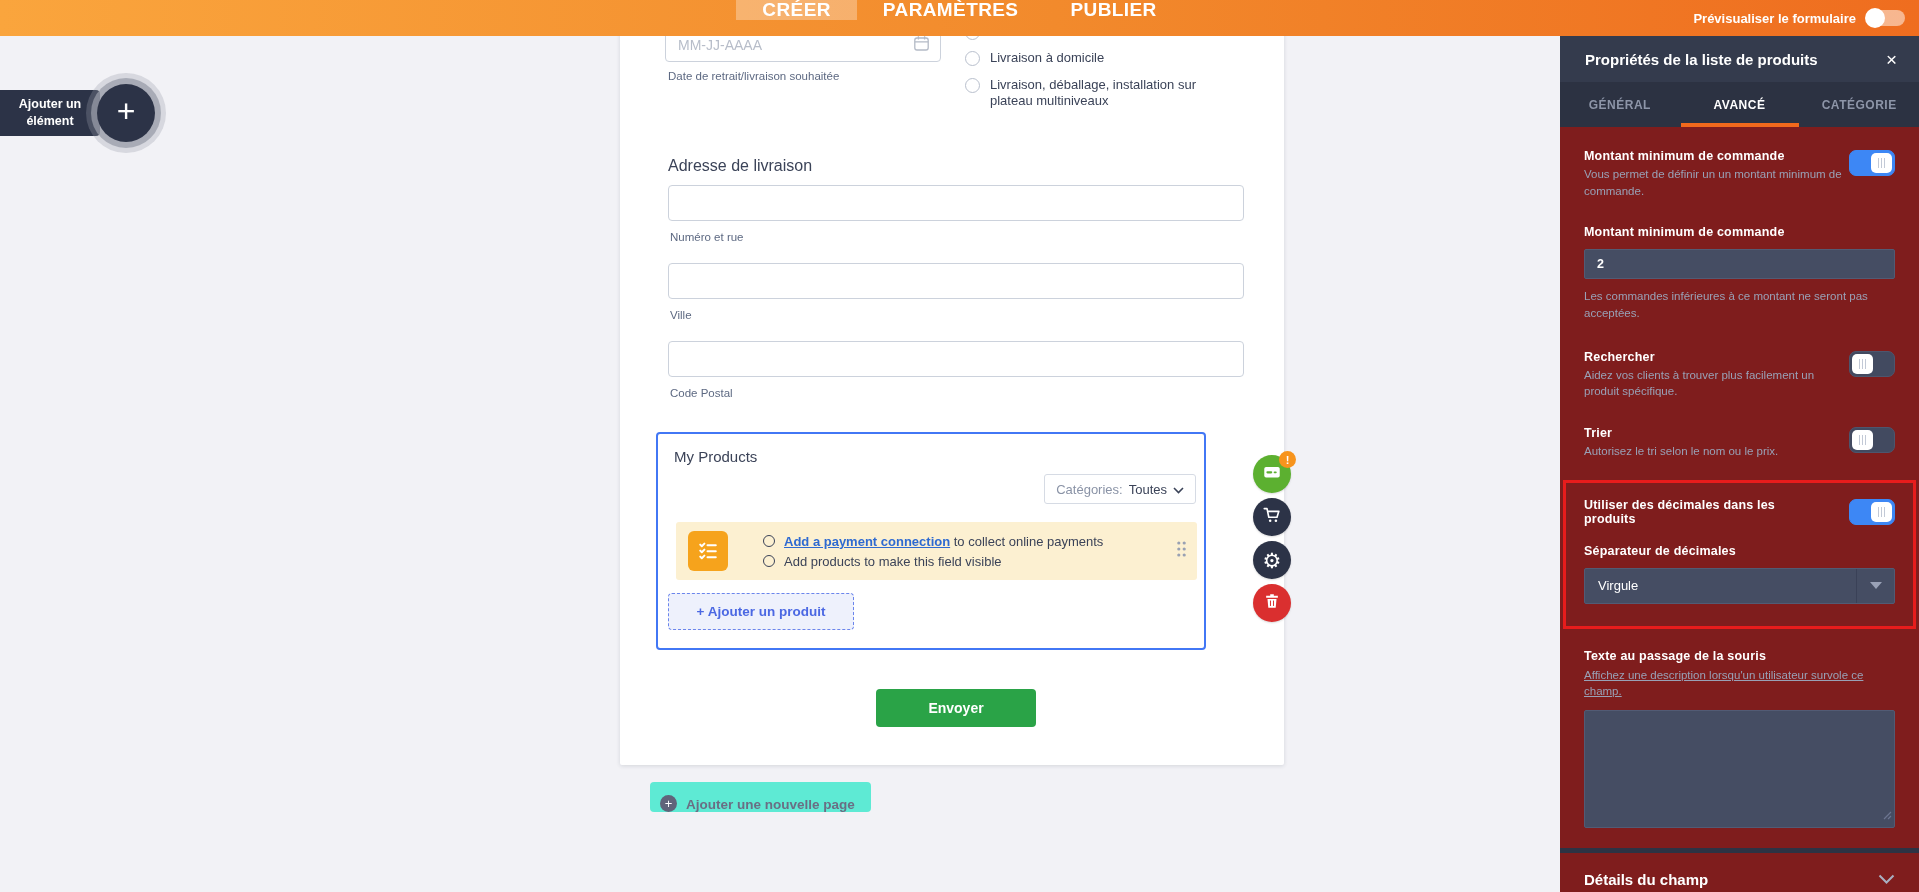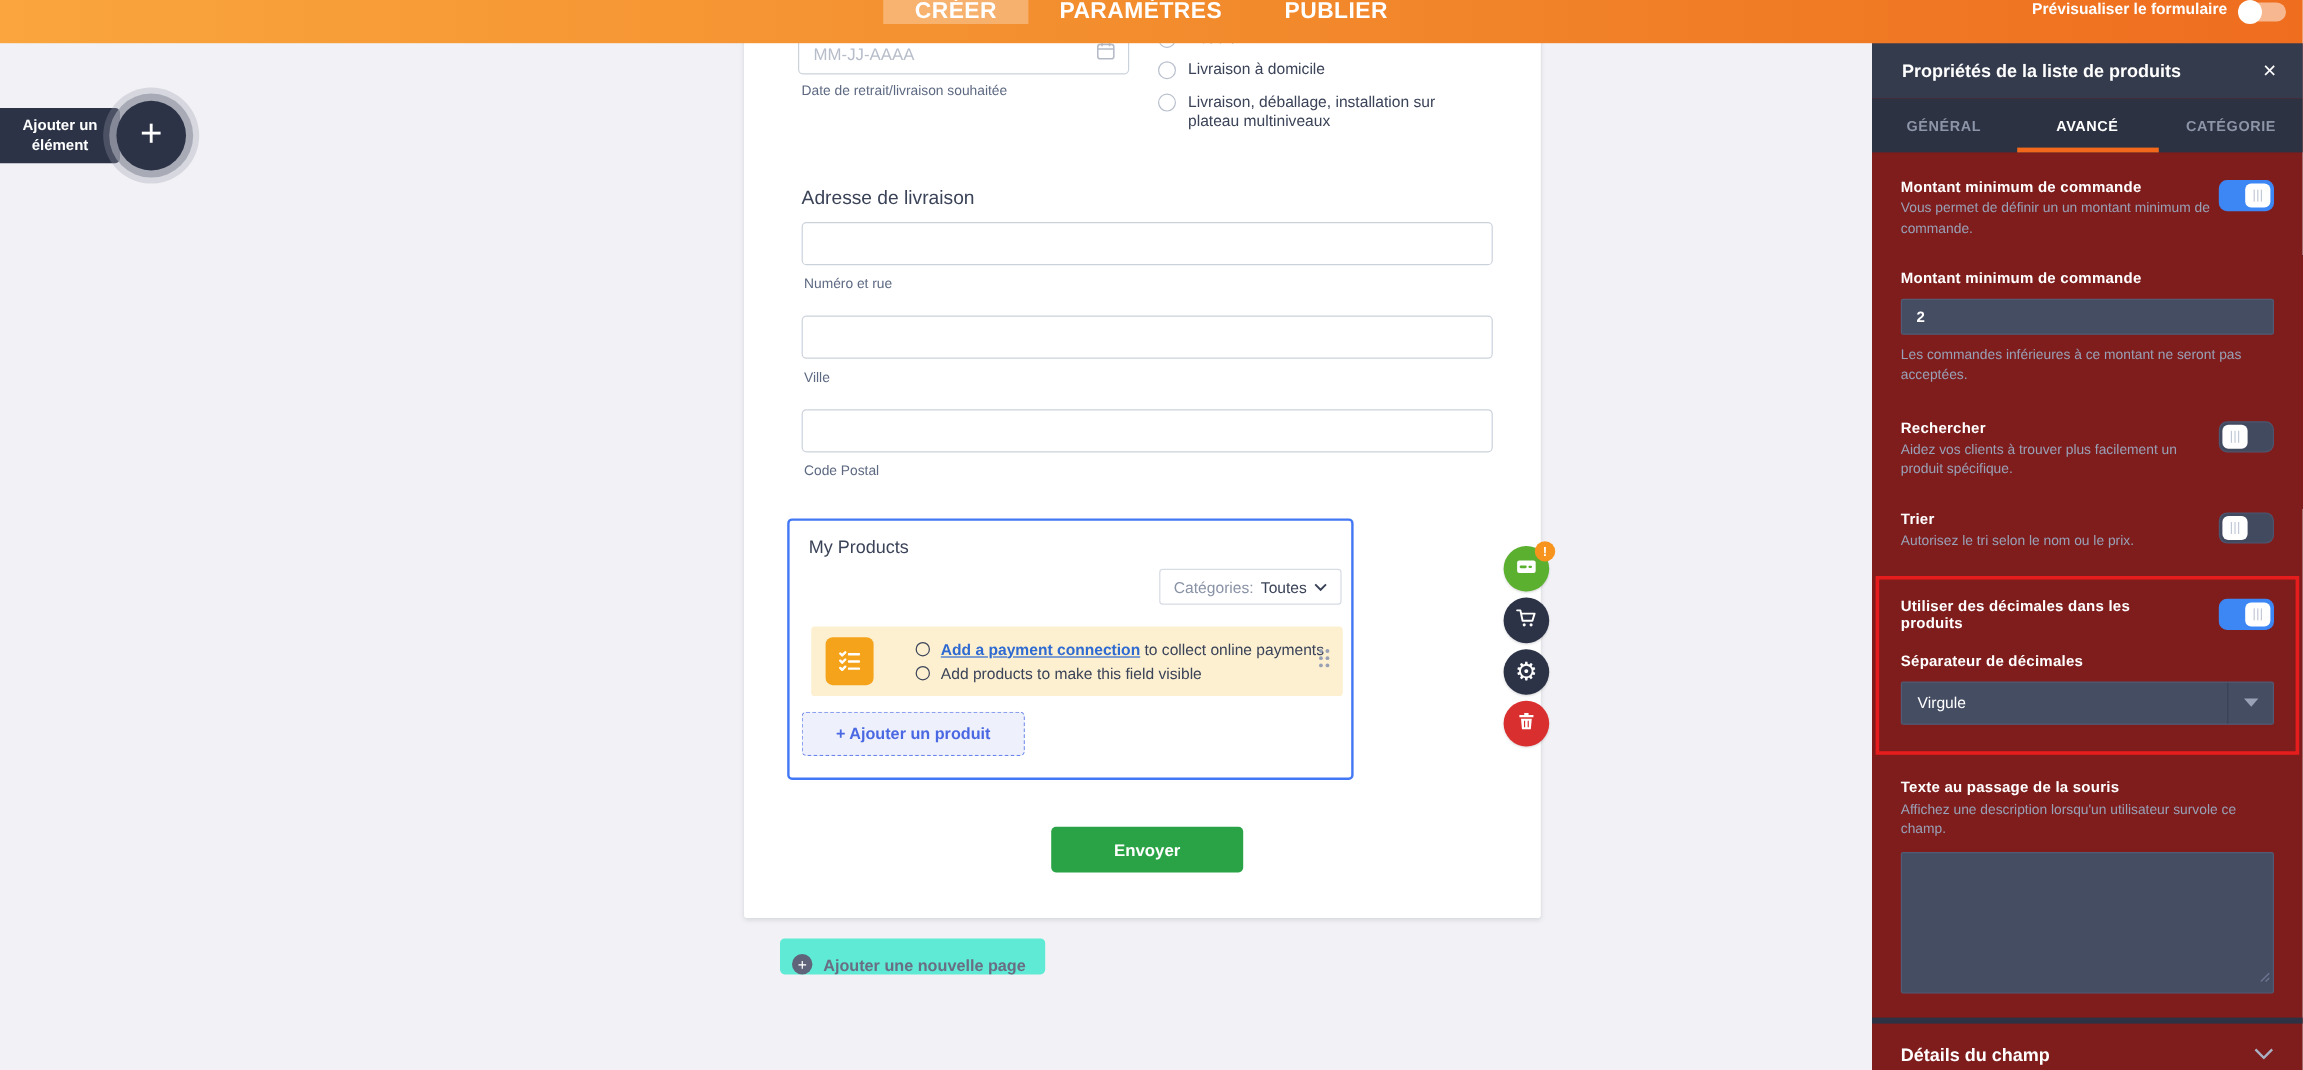--- a/index.html
+++ b/index.html
@@ -9,21 +9,21 @@
 
   
   .topbar { position:absolute; left:0; top:0; width:1919px; height:36px;
     background:linear-gradient(90deg,#faa53d 0%,#f28a2c 55%,#ef6d1f 100%); z-index:30;
     display:flex; align-items:center; }
   .topbar-tabs { position:absolute; left:0; right:0; top:0; height:36px;
     display:flex; justify-content:center; }
   .ttab { height:20px; display:flex; align-items:center; padding:0 26px;
     color:#fff; font-size:19px; font-weight:bold; letter-spacing:.4px; cursor:pointer; }
   .ttab.active { background:rgba(255,255,255,.30); }
-  .preview-wrap { position:absolute; right:12px; top:0; height:36px; display:flex; align-items:flex-start; gap:9px; }
+  .preview-wrap { position:absolute; right:12px; top:0; height:36px; display:flex; align-items:center; gap:9px; }
   .preview-label { color:#fff; font-size:13px; font-weight:bold; }
   .preview-toggle { position:relative; width:42px; height:20px; cursor:pointer; }
   .preview-track { position:absolute; left:2px; top:2px; width:38px; height:16px; border-radius:8px; background:rgba(255,255,255,.5); }
   .preview-knob { position:absolute; left:0; top:0; width:20px; height:20px; border-radius:50%; background:#fff; }
 
   
   .add-element { position:absolute; left:0; top:83px; z-index:20; cursor:pointer; }
   .ae-rect { position:absolute; left:0; top:7px; width:100px; height:46px; background:#2c3347;
     border-radius:0 4px 4px 0; display:flex; flex-direction:column; justify-content:center;
     align-items:center; color:#fff; font-size:12.5px; font-weight:bold; line-height:1.35; }
@@ -47,21 +47,21 @@
   .radio-row { display:flex; align-items:flex-start; gap:10px; margin-bottom:10px; }
   .radio-circle { flex:0 0 auto; width:15px; height:15px; border:1px solid #b9c0cd; border-radius:50%;
     background:#fff; margin-top:1px; }
   .radio-label { font-size:13px; color:#3b4358; line-height:1.25; }
 
   .addr-heading { position:absolute; left:48px; top:129px; font-size:16px; font-weight:500; color:#3b4358; }
   .addr-input { position:absolute; left:48px; width:576px; height:36px; }
   .addr-sub { position:absolute; left:50px; }
 
   
-  .products-box { position:absolute; left:36px; top:404px; width:472px; height:218px;
+  .products-box { position:absolute; left:36px; top:404px; width:550px; height:218px;
     border:2px solid #4277f5; border-radius:4px; background:#fff; }
   .pb-title { position:absolute; left:16px; top:14px; font-size:15px; font-weight:500; color:#3b4358; }
   .cat-select { position:absolute; right:8px; top:40px; height:30px; display:inline-flex; align-items:center;
     gap:6px; padding:12px 11px; border:1px solid #d6dbe4; border-radius:3px; background:#fff; cursor:pointer; }
   .cat-label { font-size:13px; color:#8a93a6; }
   .cat-value { font-size:13px; color:#3b4358; }
   .pb-alert { position:absolute; left:18px; right:7px; top:88px; height:58px; background:#fcf0d1;
     border-radius:3px; display:flex; align-items:center; padding-left:12px;gap:20px; }
   .alert-icon { width:40px; height:40px; border-radius:6px; background:#f6a31c; display:flex;
     align-items:center; justify-content:center; margin-right:15px; flex:0 0 auto; }
@@ -134,21 +134,21 @@
   .redbox .dec-row .p-label { width:240px; }
   .sep-label { margin-top:18px; }
   .p-select { position:relative; margin-top:10px; height:36px; background:#454d63;
     border:1px solid #525b74; border-radius:2px; cursor:pointer; }
   .p-select .val { line-height:34px; padding-left:13px; color:#fff; font-size:13px; }
   .p-select .arrow-cell { position:absolute; right:0; top:0; bottom:0; width:38px;
     border-left:1px solid #3a4157; display:flex; align-items:center; justify-content:center; }
   .caret-down { width:0; height:0; border-left:6px solid transparent; border-right:6px solid transparent;
     border-top:7px solid #99a1b6; }
   .sec-hover { margin-top:20px; }
-  .sec-hover .p-desc { margin-top:4px; }
+  .sec-hover .p-desc { margin-top:4px;text-decoration:underline; }
   .ta-wrap { position:relative; margin-top:10px; }
   .p-textarea { display:block; width:100%; height:118px; background:#454d63; border:1px solid #525b74;
     border-radius:2px; resize:none; color:#fff; font-family:"Liberation Sans",sans-serif; font-size:13px; padding:8px 10px; }
   .ta-corner { position:absolute; right:3px; bottom:4px; }
   .p-divider { margin:20px -24px 0; height:5px; background:#2d3344; }
   .details-row { display:flex; justify-content:space-between; align-items:center; padding:17px 0 13px;
     border-bottom:1px solid #4d5569; cursor:pointer; }
   .details-label { color:#fff; font-size:15px; font-weight:bold; }
 </style>
 </head>

